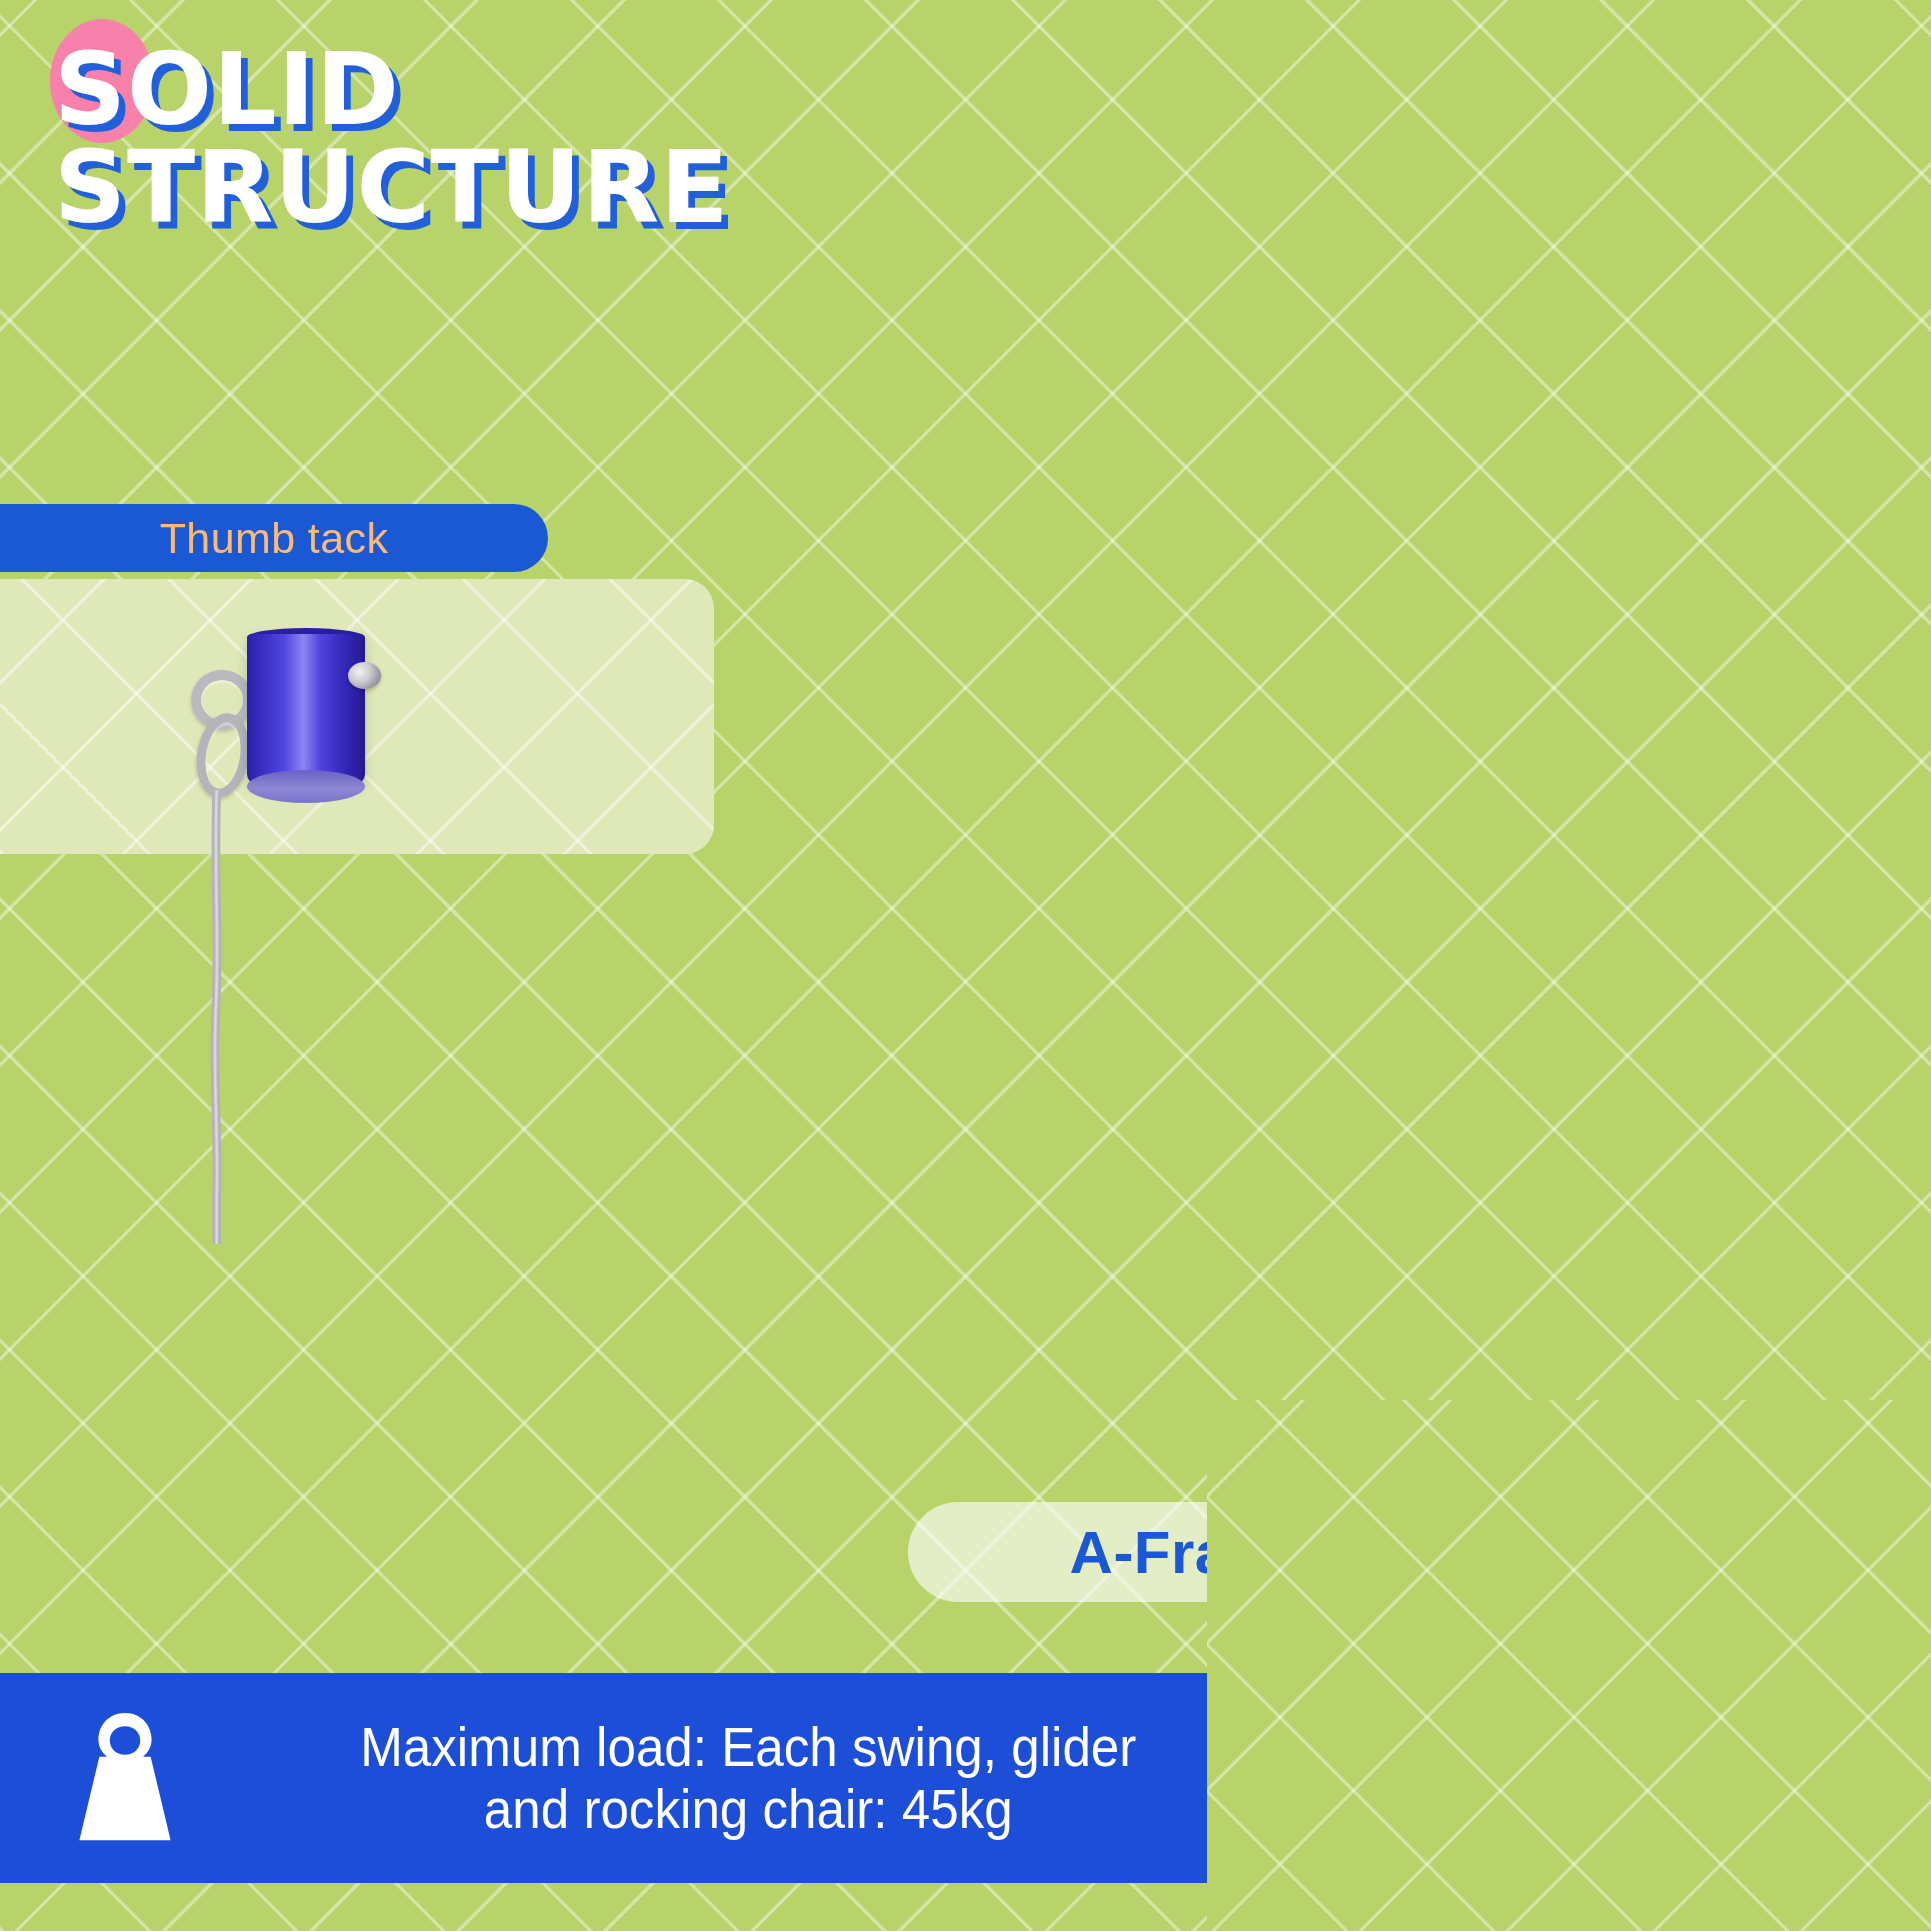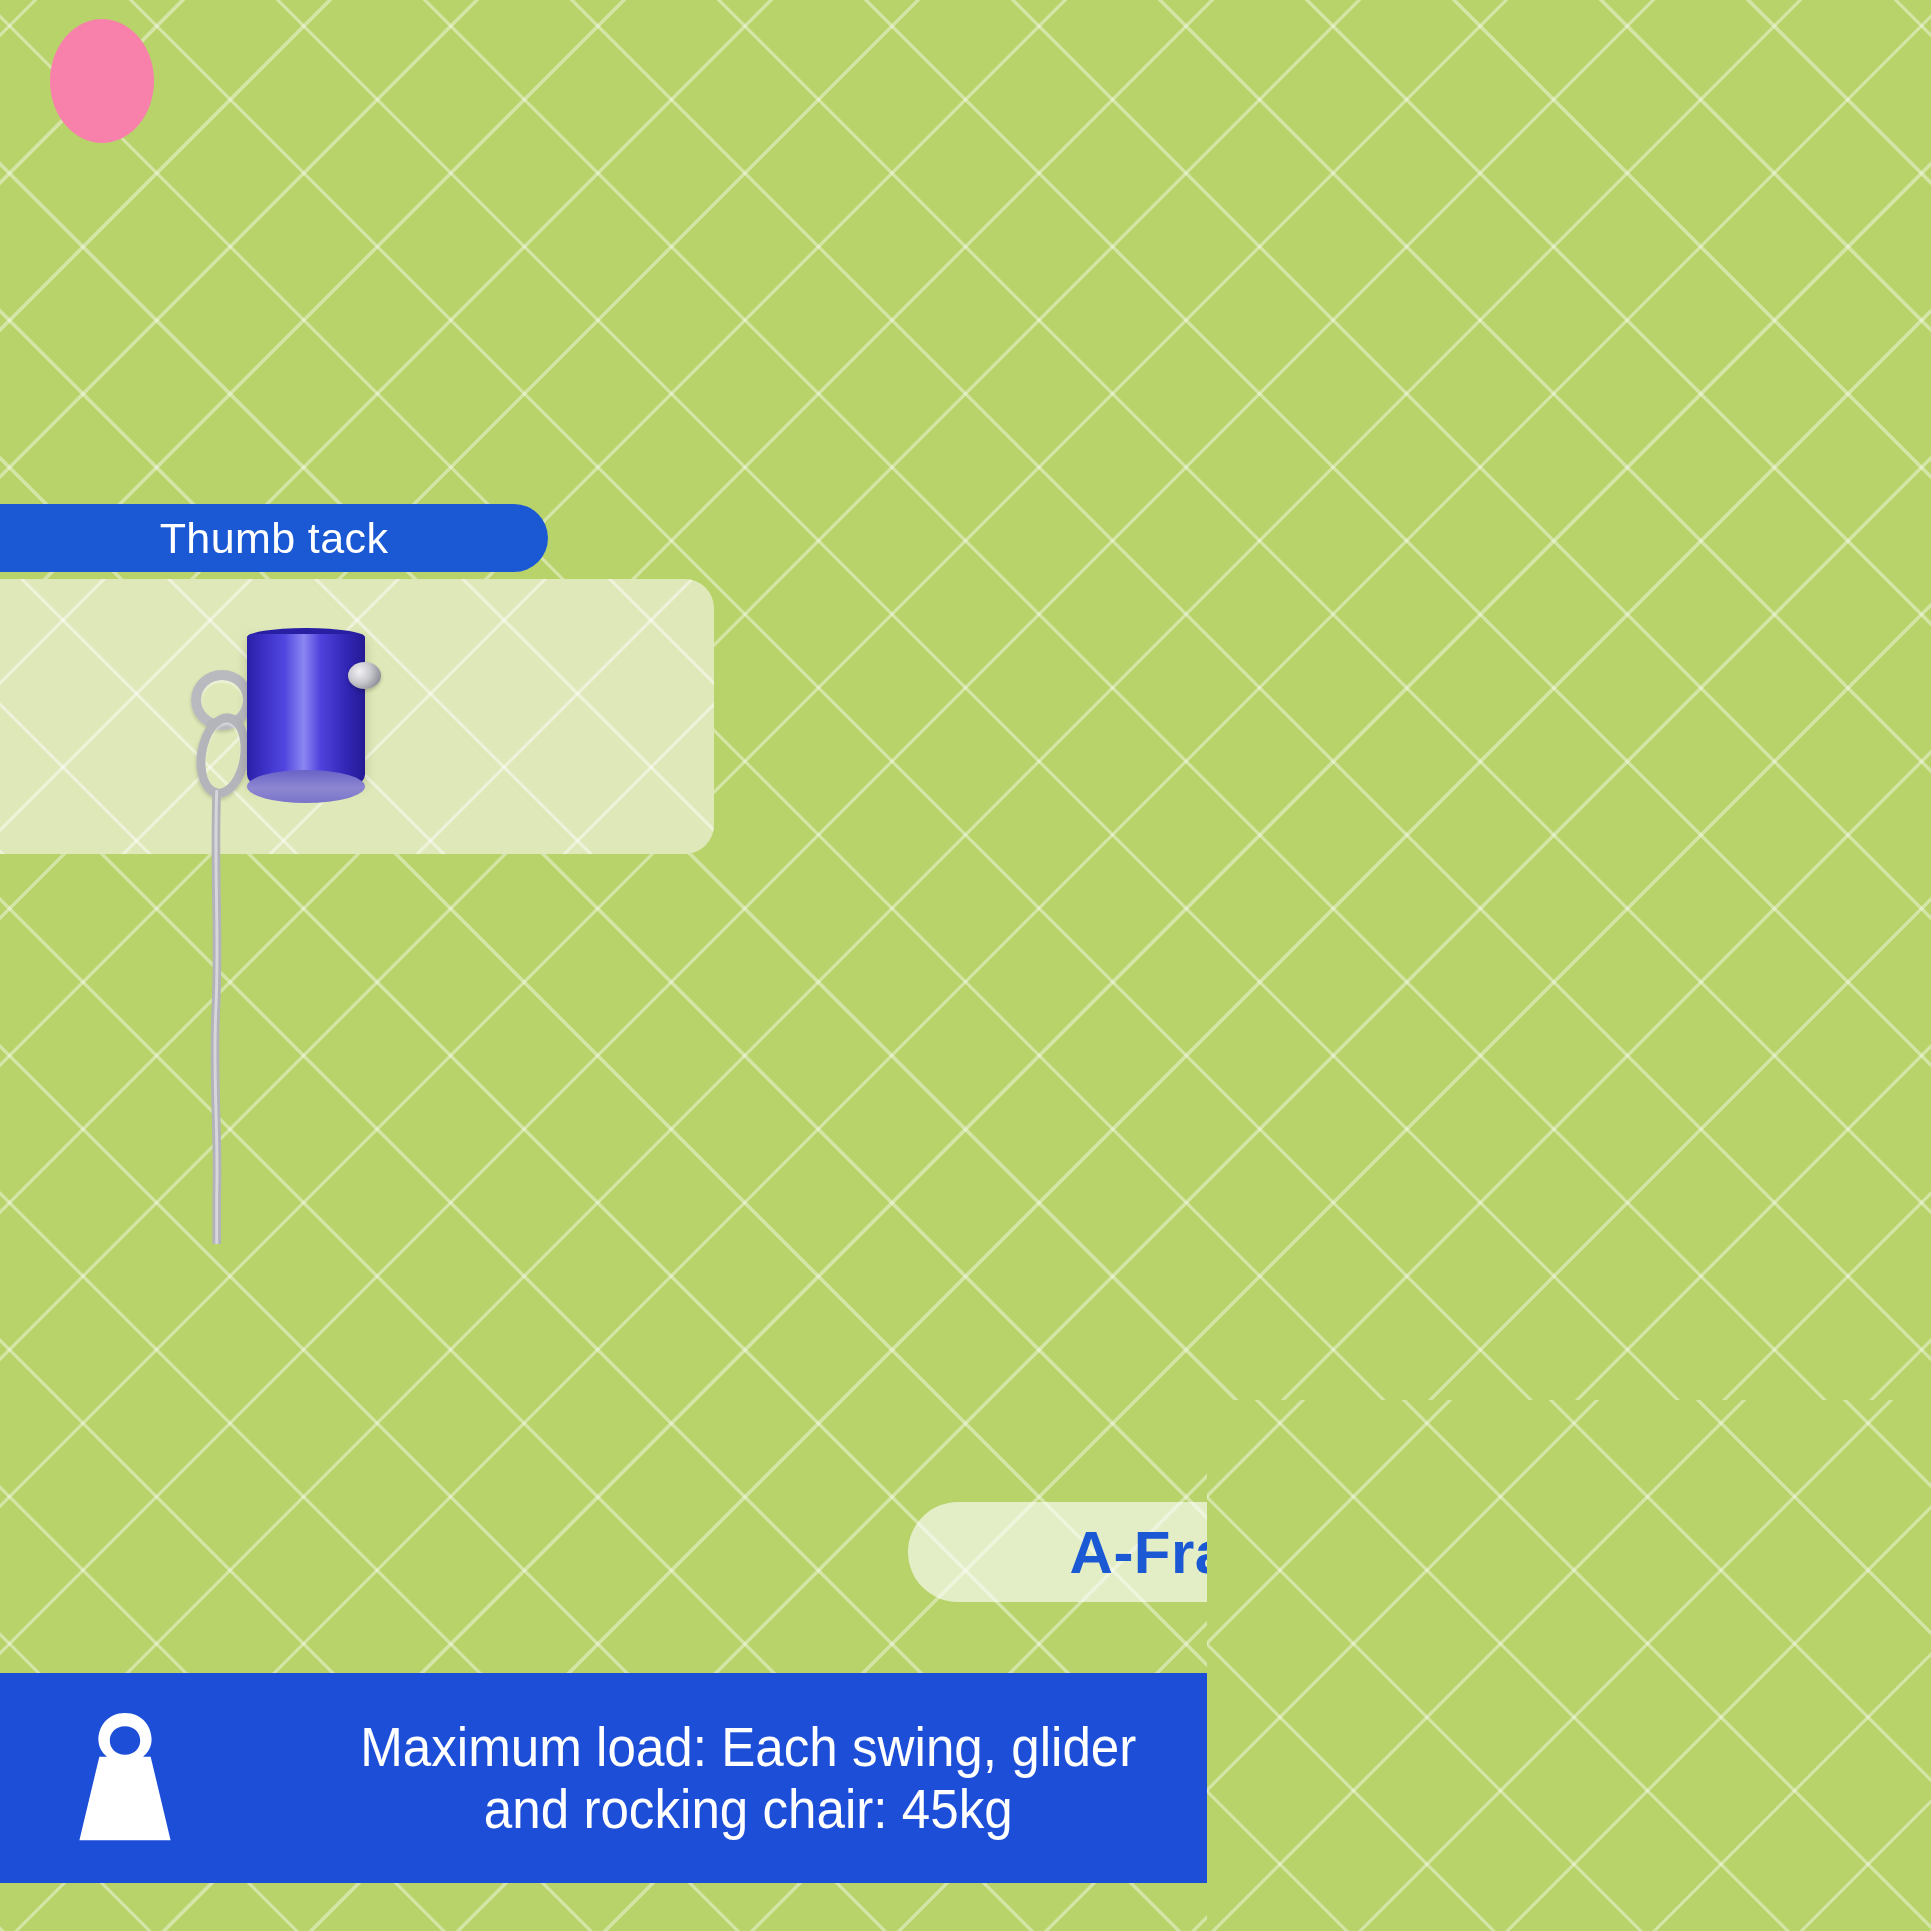--- a/index.html
+++ b/index.html
@@ -73,21 +73,21 @@
     font-weight:700;font-size:100px;line-height:.98;letter-spacing:1px;
     color:#ffffff;text-transform:uppercase;
     text-shadow:6.8px 6.8px 0 #2160d8;
     font-family:"DejaVu Sans",sans-serif;}
   .headline .l2{display:block;}
 
   
   .tack-label{position:absolute;left:0;top:504px;width:548px;height:68px;
     background:#1b59d4;border-radius:0 35px 35px 0;
     display:flex;align-items:center;justify-content:center;}
-  .tack-label span{color:#ffffff;font-size:43px;font-weight:400;letter-spacing:0.4px;}
+  .tack-label span{color:#fdba74;font-size:43px;font-weight:400;letter-spacing:0.4px;}
 
   
   .tack{position:absolute;left:145px;top:560px;width:309px;height:714px;}
   .tack-body{position:absolute;left:102px;top:74px;width:118px;height:150px;border-radius:4.8px 4.8px 9.7px 9.7px;
     background:linear-gradient(90deg,#2a20a8 0%,#3b2fc4 14%,#5147e0 32%,#8b86f2 48%,#4f43dd 62%,#3226b6 84%,#241a92 100%);
     box-shadow:0 4.8px 11.6px rgba(0,0,0,.17);}
   .tack-bottom{position:absolute;left:102px;top:210px;width:118px;height:33px;border-radius:50%;
     background:linear-gradient(180deg,#6a62c6 0%,#8d87d2 55%,#7a74ca 100%);}
   .tack-top{position:absolute;left:102px;top:68px;width:118px;height:19.3px;border-radius:50%;
     background:#2a20a8;}
@@ -251,20 +251,24 @@
     </svg>
   </div>
 
   <div class="panel-wrap">
     <div class="panel-white"></div>
     <div class="panel-green"></div>
     <div class="panel-light"></div>
   </div>
 
   <div class="pink-blob"></div>
+  <div class="headline">
+    <span>SOLID</span>
+    <span class="l2">STRUCTURE</span>
+  </div>
 
   <div class="tack">
     <div class="tack-ring1"></div>
     <div class="tack-ring2"></div>
     <div class="tack-top"></div>
     <div class="tack-body"></div>
     <div class="tack-bottom"></div>
     <div class="tack-knob"></div>
     <div class="tack-spike">
       <svg viewBox="0 0 16 470" width="15.4" height="454">

